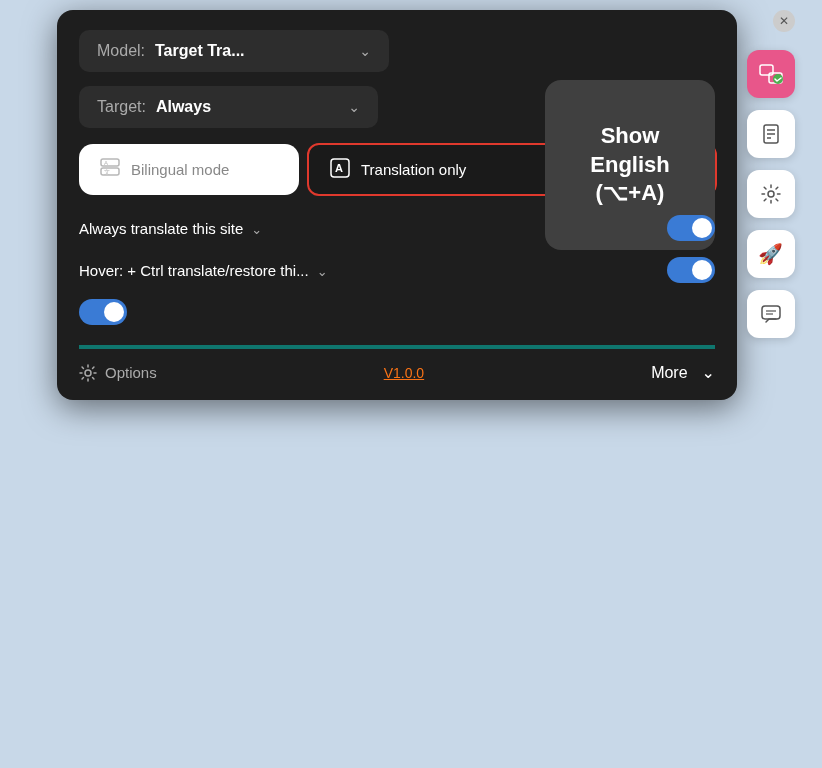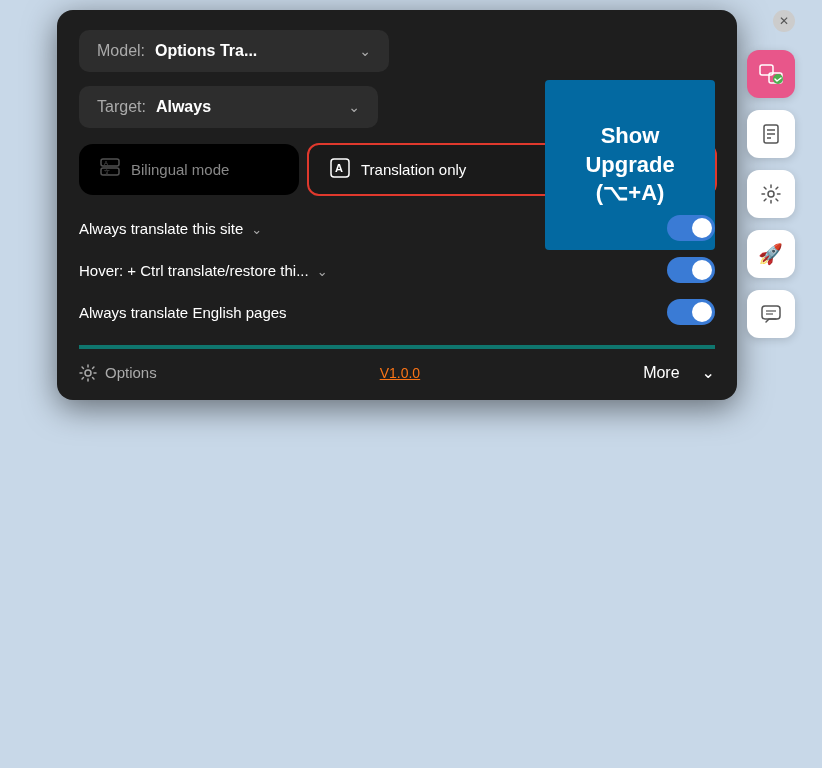--- a/index.html
+++ b/index.html
@@ -109,22 +109,22 @@
     }
 
     .chevron {
       margin-left: auto;
       color: #aaa;
       font-size: 14px;
     }
 
     
     .show-original-btn {
-      background: #0369a1;
-      border-radius: 4px;
+      background: #404040;
+      border-radius: 16px;
       width: 170px;
       min-height: 170px;
       display: flex;
       align-items: center;
       justify-content: center;
       cursor: pointer;
       border: none;
       flex-shrink: 0;
       position: absolute;
       right: 22px;
@@ -142,21 +142,21 @@
     
     .mode-row {
       display: flex;
       align-items: center;
       gap: 0;
       margin-bottom: 20px;
       margin-top: 4px;
     }
 
     .mode-btn {
-      background: #000000;
+      background: #ffffff;
       border: none;
       border-radius: 14px;
       color: #888;
       font-size: 15px;
       padding: 12px 20px;
       cursor: pointer;
       display: flex;
       align-items: center;
       gap: 10px;
       flex: 1;
@@ -233,21 +233,21 @@
 
     .footer-version {
       color: #f97316;
       font-size: 14px;
       text-decoration: underline;
     }
 
     .footer-more {
       display: flex;
       align-items: center;
-      gap: 22px;
+      gap: 14px;
       color: #fff;
       font-size: 16px;
       font-weight: 500;
       cursor: pointer;
     }
 
     
     .sidebar {
       display: flex;
       flex-direction: column;
@@ -295,29 +295,29 @@
 <body>
 
 <div class="outer-wrapper">
 
   <div class="popup">
 
 
     <div class="select-row">
       <div class="select-box" style="width: 310px;">
         <span class="label">Model:</span>
-        <span class="value">Options Tra...</span>
+        <span class="value">Target Tra...</span>
         <span class="chevron">⌄</span>
       </div>
     </div>
 
     <button class="show-original-btn">
       <div class="show-original-text">
         <span>Show</span><br>
-        <span>Upgrade</span><br>
+        <span>English</span><br>
         <span>(⌥+A)</span>
       </div>
     </button>
 
     <div class="select-row">
       <div class="select-box" style="width: 299px;">
         <span class="label">Target:</span>
         <span class="value">Always</span>
         <span class="chevron">⌄</span>
       </div>
@@ -355,23 +355,20 @@
         <div class="toggle"></div>
       </div>
       <div class="toggle-row">
         <span class="toggle-label">
           <span>Hover: + Ctrl translate/restore thi...</span>
           <span class="chevron-sm">⌄</span>
         </span>
         <div class="toggle"></div>
       </div>
       <div class="toggle-row">
-        <span class="toggle-label">
-          <span>Always translate English pages</span>
-        </span>
         <div class="toggle"></div>
       </div>
     </div>
 
     <div class="footer">
       <div class="footer-options">
         <svg width="18" height="18" viewBox="0 0 18 18" fill="none" xmlns="http://www.w3.org/2000/svg">
           <circle cx="9" cy="9" r="3" stroke="#aaa" stroke-width="1.5"></circle>
           <path d="M9 1v2M9 15v2M1 9h2M15 9h2M3.05 3.05l1.41 1.41M13.54 13.54l1.41 1.41M3.05 14.95l1.41-1.41M13.54 4.46l1.41-1.41" stroke="#aaa" stroke-width="1.5" stroke-linecap="round"></path>
         </svg>

